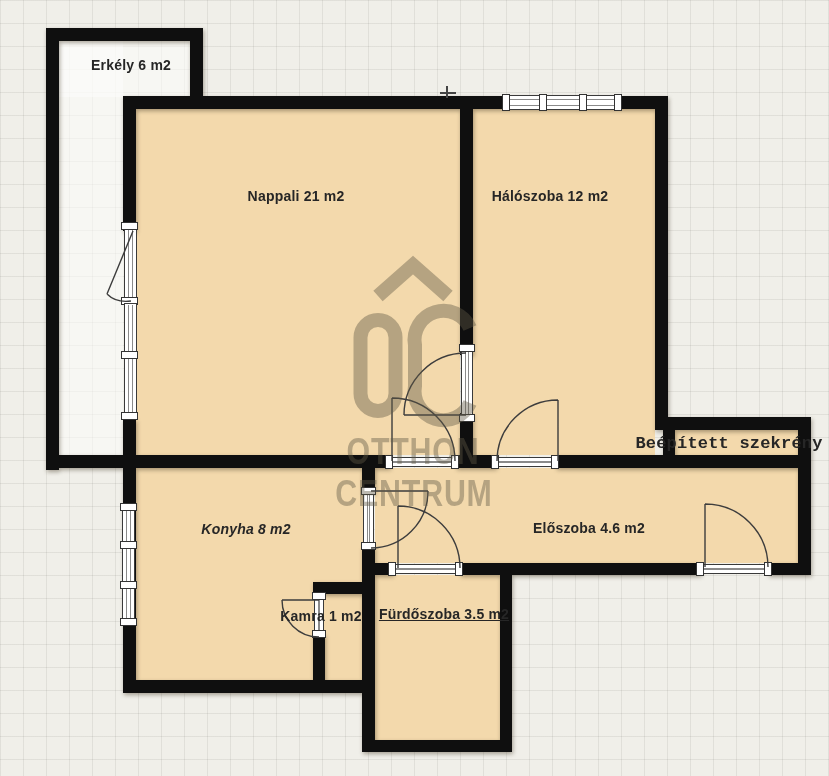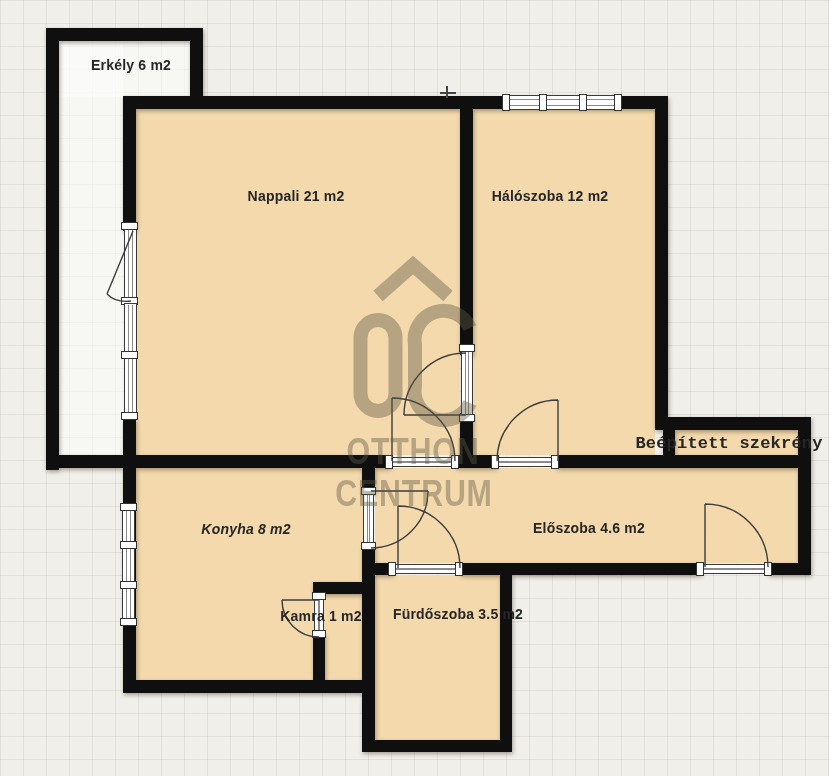--- a/index.html
+++ b/index.html
@@ -159,15 +159,15 @@
     <div class="wm-text" style="left:414px;top:494px;">CENTRUM</div>
   </div>
 
   <div class="label" style="left:131px;top:65px;">Erkély 6 m2</div>
   <div class="label" style="left:296px;top:196px;">Nappali 21 m2</div>
   <div class="label" style="left:550px;top:196px;">Hálószoba 12 m2</div>
   <div class="label small" style="left:729px;top:443px;">Beépített szekrény</div>
   <div class="label" style="left:589px;top:512px;margin-top:16px;">Előszoba 4.6 m2</div>
   <div class="label" style="left:246px;top:529px;font-style:italic;">Konyha 8 m2</div>
   <div class="label" style="left:321px;top:616px;">Kamra 1 m2</div>
-  <div class="label" style="left:458px;top:614px;">Fürdőszoba 3.5 m2</div>
+  <div class="label" style="left:444px;top:614px;text-decoration:underline;">Fürdőszoba 3.5 m2</div>
 
 </div>
 
 </body></html>

